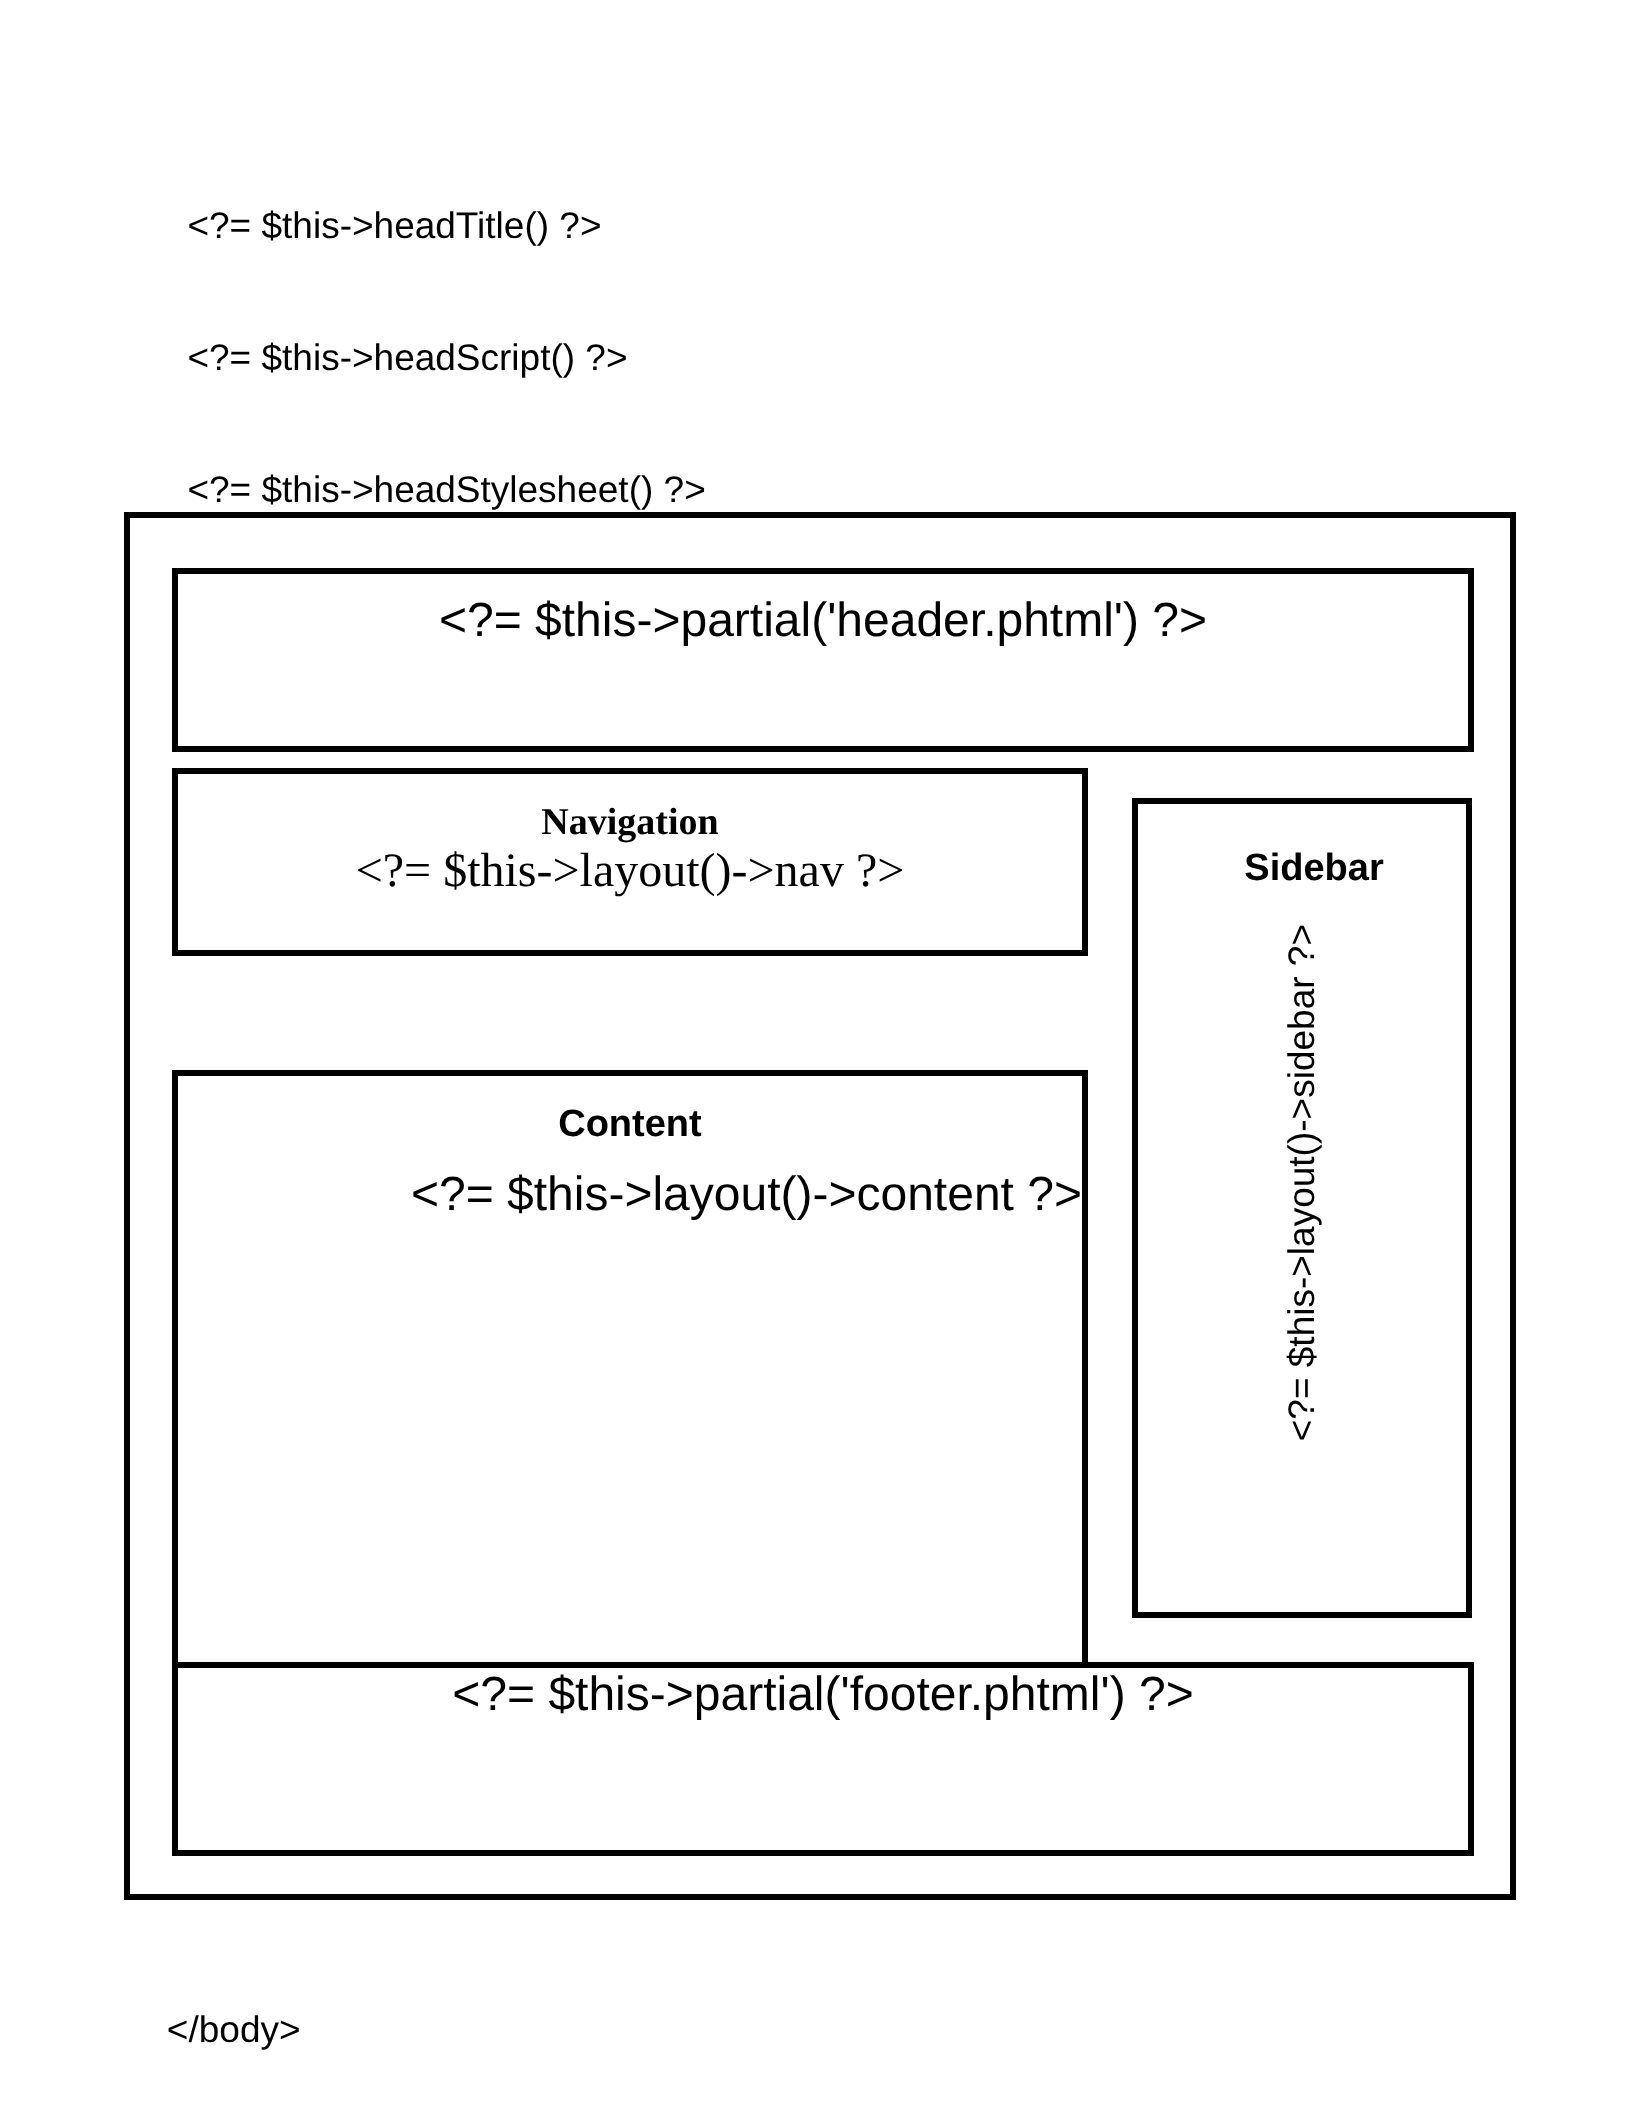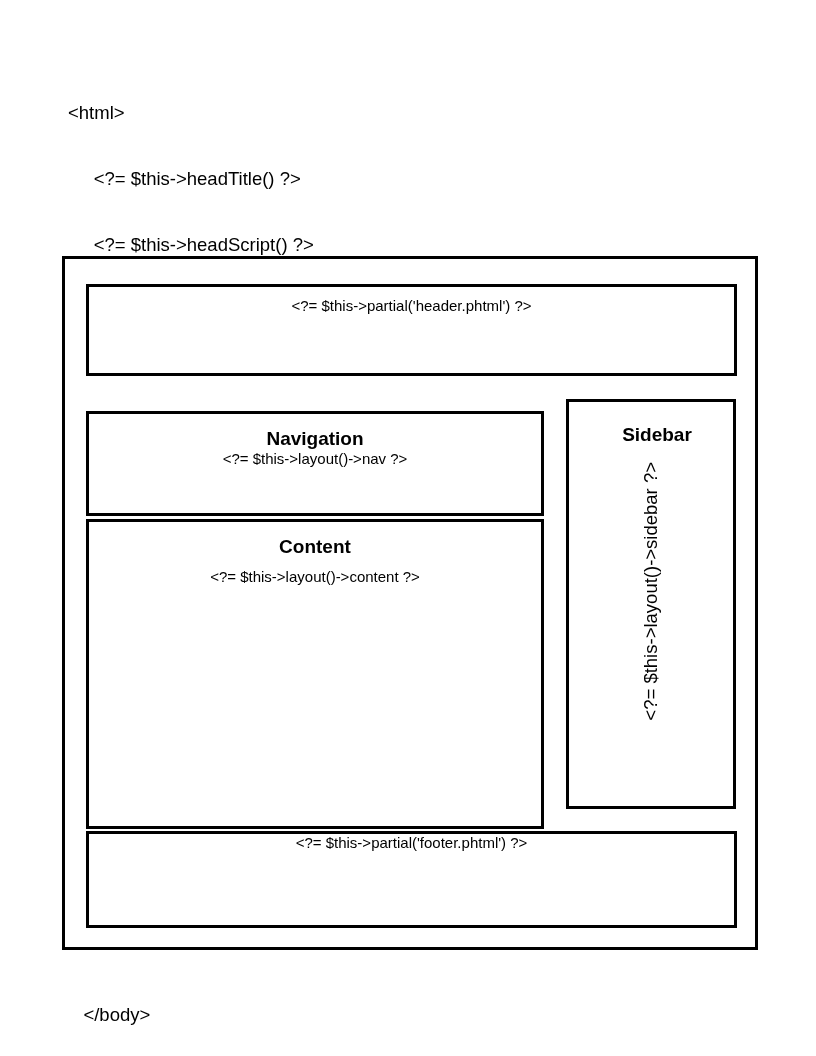--- a/index.html
+++ b/index.html
@@ -62,56 +62,57 @@
     box-sizing: border-box;
     background: #ffffff;
   }
   .region-title {
     font-size: 19px;
     font-weight: bold;
     text-align: center;
     display: block;
   }
   .region-code {
-    font-size: 15px;
+    font-size: 24px;
     font-weight: normal;
     text-align: center;
     display: block;
     white-space: pre;
   }
 
   
   .region-header {
     left: 21px;
     top: 25px;
     width: 651px;
     height: 92px;
   }
   .region-header .region-title { margin-top: 14px; }
   .region-header .region-code  { margin-top: 10px; }
 
   
   .region-nav {
     left: 21px;
-    top: 152px;
+    top: 125px;
     width: 458px;
-    height: 105px;
+    height: 94px;
+    font-family: Liberation Serif, serif;
   }
   .region-nav .region-title { margin-top: 14px; }
   .region-nav .region-code  { }
 
   
   .region-content {
     left: 21px;
-    top: 260px;
+    top: 276px;
     width: 458px;
     height: 310px;
   }
   .region-content .region-title { margin-top: 14px; }
-  .region-content .region-code  { margin-top: 10px; }
+  .region-content .region-code  { margin-top: 10px; text-align: right; }
 
   
   .region-sidebar {
     left: 501px;
     top: 140px;
     width: 170px;
     height: 410px;
   }
   .region-sidebar .region-title { margin-top: 22px; padding-left: 12px; }
   .sidebar-vertical-wrap {
@@ -141,21 +142,20 @@
     width: 651px;
     height: 97px;
   }
   .region-footer .region-title { margin-top: 14px; }
   .region-footer .region-code  { }
 </style>
 </head>
 <body>
 
 <div class="code-block">
-  <span class="code-line">&lt;html&gt;</span>
   <span class="code-line">     &lt;?= $this-&gt;headTitle() ?&gt;</span>
   <span class="code-line">     &lt;?= $this-&gt;headScript() ?&gt;</span>
   <span class="code-line">     &lt;?= $this-&gt;headStylesheet() ?&gt;</span>
   <span class="code-line">   &lt;/head&gt;</span>
   <span class="code-line">   &lt;body&gt;</span>
 </div>
 
 <div class="outer-box">
 
   <div class="region region-header">

